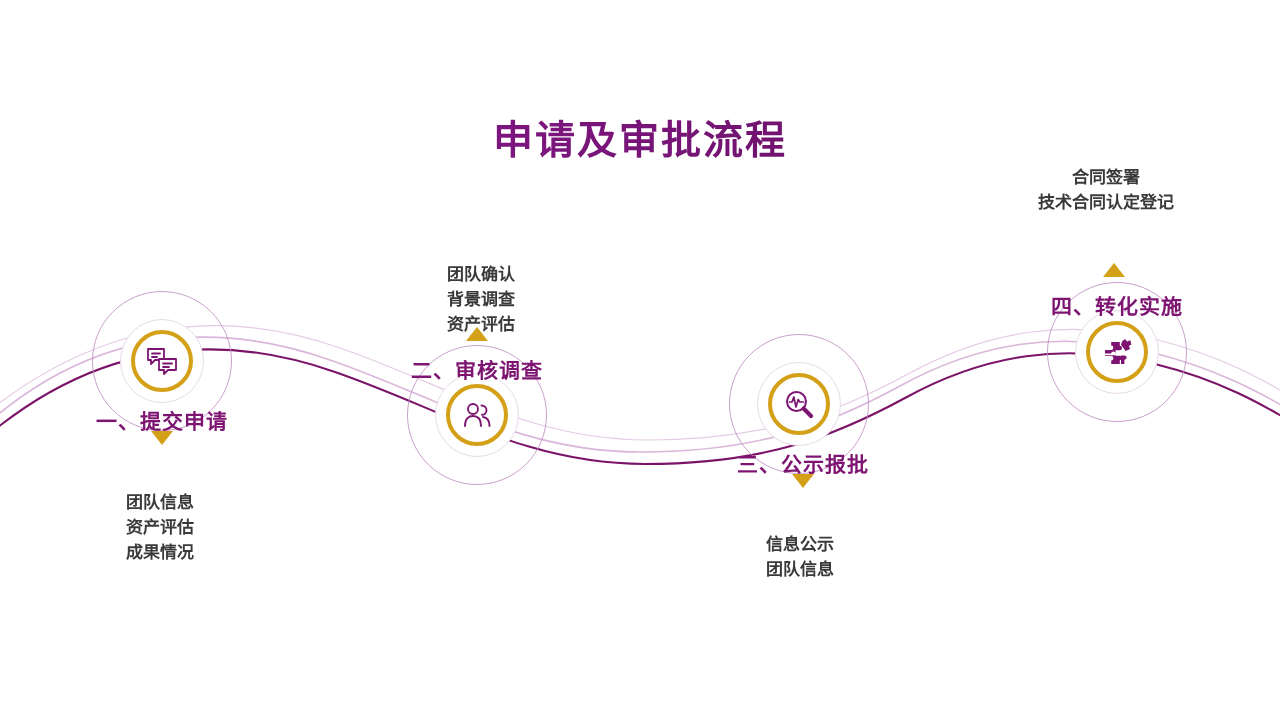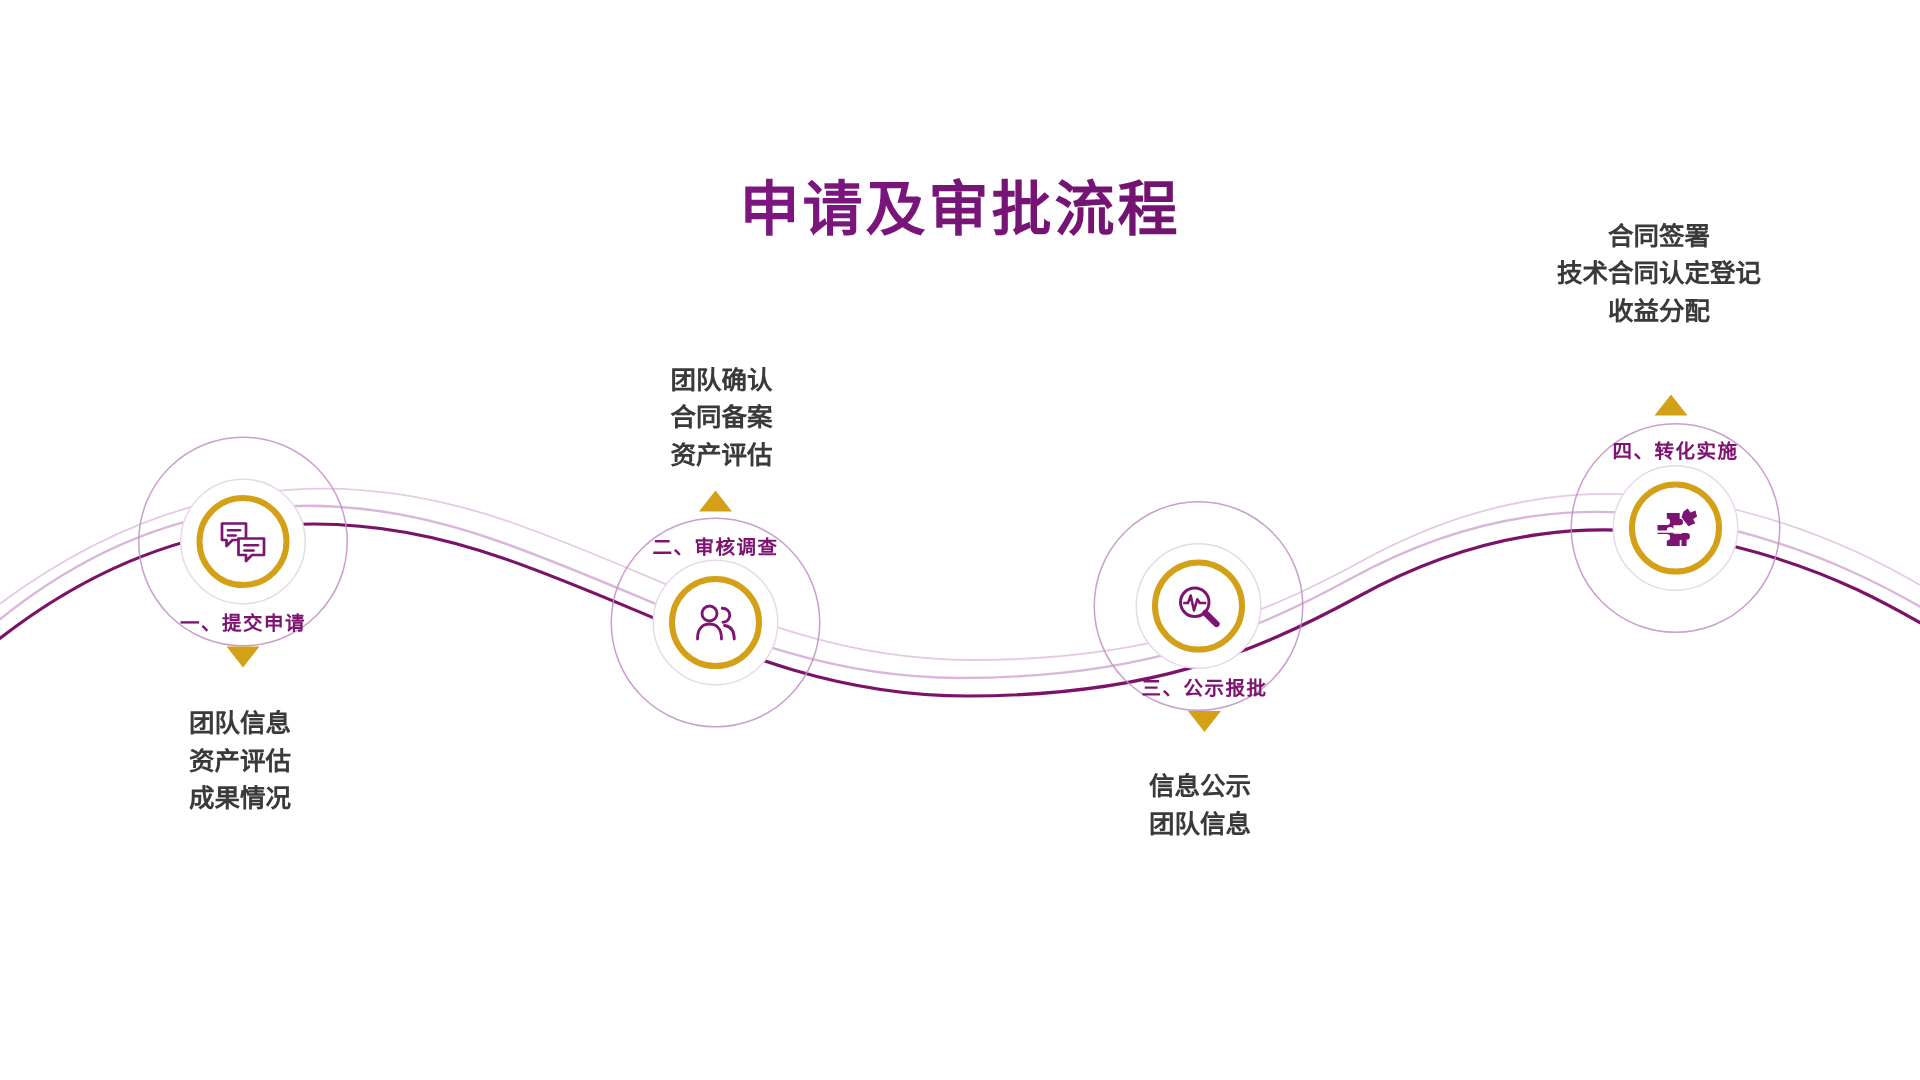--- a/index.html
+++ b/index.html
@@ -92,21 +92,21 @@
     display: flex;
     align-items: center;
     justify-content: center;
   }
   .gold-ring svg { display: block; }
 
   
   .step-label {
     position: absolute;
     white-space: nowrap;
-    font-size: 13px;
+    font-size: 21px;
     font-weight: bold;
     color: #7d1471;
     letter-spacing: 1px;
     text-align: center;
     transform: translateX(-50%);
   }
   .tri {
     position: absolute;
     width: 0;
     height: 0;
@@ -126,20 +126,21 @@
   
   .detail-text {
     position: absolute;
     white-space: nowrap;
     font-size: 17px;
     font-weight: bold;
     color: #3a3a3a;
     line-height: 25px;
     text-align: center;
     transform: translateX(-50%);
+    margin-top: 20px;
   }
   .detail-text div { white-space: nowrap; }
 </style>
 </head>
 <body>
 
 <div id="stage">
 
   <svg id="wave-layer" viewBox="0 0 1280 720" width="1280" height="720" fill="none">
     <path d="M -20 430 C 90 330, 210 318, 330 360 C 440 398, 520 452, 640 452 C 760 452, 830 424, 900 386 C 980 342, 1060 330, 1150 352 C 1215 368, 1260 392, 1300 416" stroke="#d9b6da" stroke-width="1.6" fill="none"></path>
@@ -180,21 +181,21 @@
         <path d="M4 26 C4 18.5, 8 16, 12 16 C16 16, 20 18.5, 20 26"></path>
         <path d="M20.5 5.5 C23.5 5.5, 25.5 7.6, 25.5 10.2 C25.5 12.8, 23.5 14.8, 21 14.8"></path>
         <path d="M22 17 C26 17.6, 28.5 20.5, 28.5 26"></path>
       </svg>
     </div>
   </div>
   <div class="step-label" style="left:477px; top:354px;">二、审核调查</div>
   <div class="tri tri-up" style="left:477px; top:327px;"></div>
   <div class="detail-text" style="left:481px; top:243px;font-family:Liberation Mono, monospace;">
     <div>团队确认</div>
-    <div>合同备案</div>
+    <div>背景调查</div>
     <div>资产评估</div>
   </div>
 
   <div class="node-group" style="left:799px; top:404px;">
     <div class="outer-ring"></div>
     <div class="halo-ring"></div>
     <div class="gold-ring">
       <svg width="32" height="32" viewBox="0 0 32 32" fill="none" stroke="#7d1471" stroke-width="2" stroke-linejoin="round" stroke-linecap="round">
         <circle cx="13.5" cy="13.5" r="9.5"></circle>
         <path d="M6.5 14 H9 L10.8 9 L13 19 L15.2 11.5 L16.8 14 H20.5" stroke-width="1.7"></path>
@@ -219,16 +220,15 @@
         <path d="M20 17.4 h3.4 a2.2 2.2 0 0 1 0 4.4 V26 h-3.4 v-8.6 Z" transform="translate(0,2)"></path>
         <path d="M22.2 4.2 l2.9 -2.2 l1.9 2.6 l3.3 -1.3 l1.1 4.1 l-2.6 1.6 l1.3 2.9 l-4.5 2 l-4.6 -6.1 Z" transform="translate(-1,1)"></path>
       </svg>
     </div>
   </div>
   <div class="step-label" style="left:1117px; top:290px;">四、转化实施</div>
   <div class="tri tri-up" style="left:1114px; top:263px;"></div>
   <div class="detail-text" style="left:1106px; top:145px;">
     <div>合同签署</div>
     <div>技术合同认定登记</div>
-    <div>收益分配</div>
   </div>
 
 </div>
 
 </body></html>

